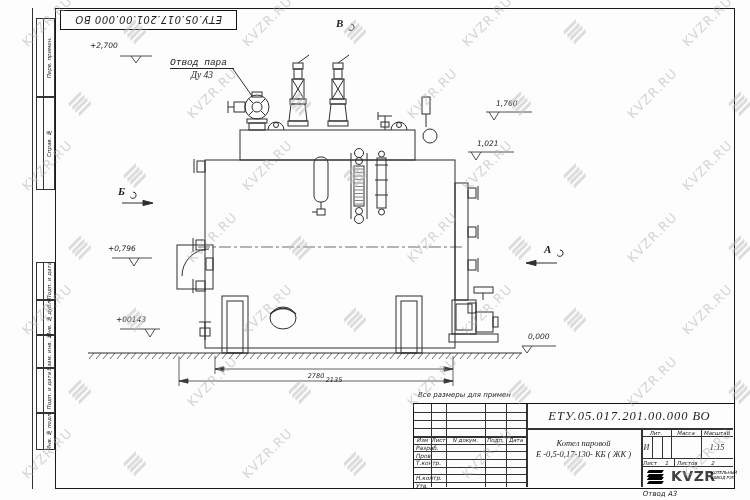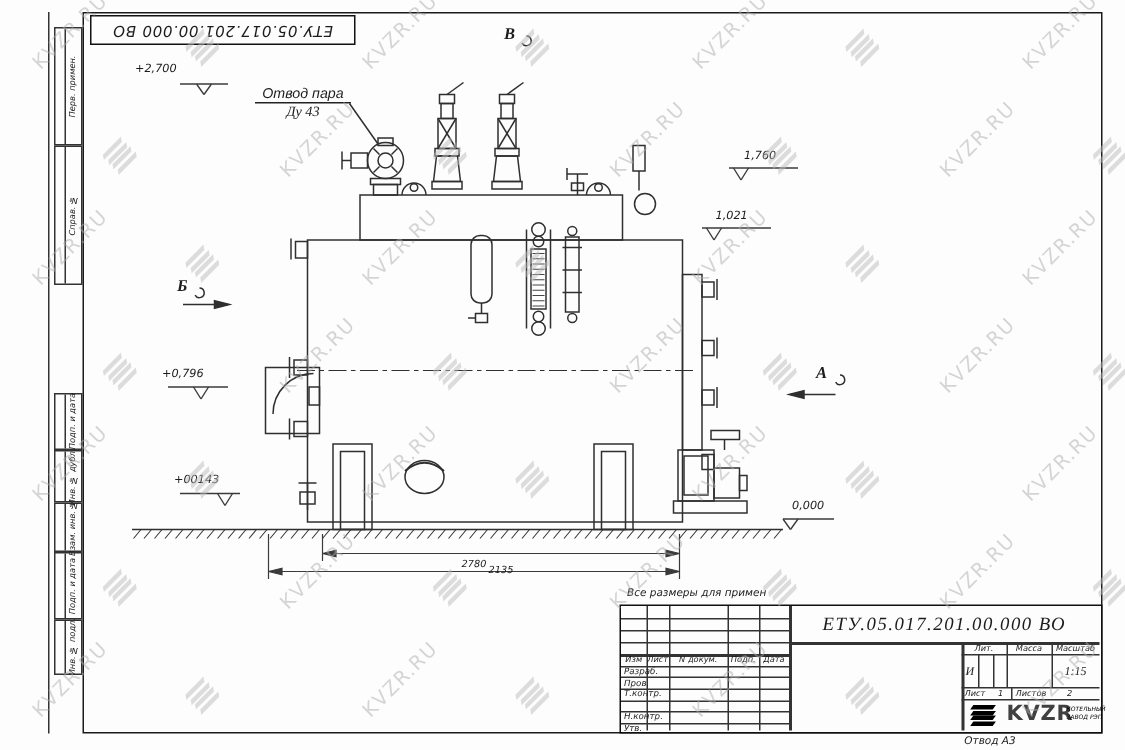--- a/index.html
+++ b/index.html
@@ -9,21 +9,21 @@
   .mbox{position:absolute;left:36px;width:19px;border:1px solid #333;box-sizing:border-box;display:flex;align-items:center;justify-content:center;background:transparent;}
   .mbox::before{content:'';position:absolute;left:6px;top:0;bottom:0;width:1px;background:#333;}
   .vtext{writing-mode:vertical-rl;transform:rotate(180deg);font-size:5.5px;font-style:italic;white-space:nowrap;margin-left:7px;color:#222;}
   .topstamp{position:absolute;left:60px;top:10px;width:177px;height:20px;border:1.4px solid #111;box-sizing:border-box;}
   .topstamp span{display:block;transform:rotate(180deg);text-align:center;font-size:10px;font-style:italic;line-height:17px;letter-spacing:.5px;}
   svg.draw{position:absolute;left:0;top:0;}
   .lbl{position:absolute;font-style:italic;color:#1c1c1c;white-space:nowrap;}
   .elev{font-size:7.5px;}
   .dimtxt{font-size:6.5px;text-align:center;}
   .viewltr{font-size:11px;font-weight:bold;font-family:"Liberation Serif",serif;}
-  .callout1{font-size:9.5px;border-bottom:1px solid #222;text-align:center;font-family:Liberation Sans, sans-serif;}
+  .callout1{font-size:9.5px;border-bottom:1px solid #222;text-align:left;font-family:Liberation Mono, monospace;}
   .callout2{font-size:9.5px;text-align:center;font-family:"Liberation Serif",serif;}
   .note{font-size:7px;}
   
   .tb{position:absolute;left:413px;top:403px;width:322px;height:86px;border:1.5px solid #111;box-sizing:border-box;}
   .tb .ln{position:absolute;background:#333;}
   .tb .cell{position:absolute;font-style:italic;overflow:hidden;white-space:nowrap;}
   .docnum{font-size:12.5px;text-align:center;font-family:"Liberation Serif",serif;letter-spacing:1px;}
   .prod{display:flex;flex-direction:column;align-items:center;justify-content:center;font-size:8.5px;line-height:11px;font-family:"Liberation Serif",serif;}
   .small{font-size:5.5px;text-align:center;}
   .rowlbl{font-size:5.8px;padding-left:2px;}
@@ -362,20 +362,24 @@
     <div class="ln" style="left:227px;top:32px;width:92px;height:1px"></div>
     <div class="ln" style="left:257px;top:24px;width:1px;height:30px"></div>
     <div class="ln" style="left:287px;top:24px;width:1px;height:30px"></div>
     <div class="ln" style="left:238px;top:32px;width:1px;height:22px"></div>
     <div class="ln" style="left:248px;top:32px;width:1px;height:22px"></div>
     <div class="ln" style="left:227px;top:54px;width:92px;height:1px"></div>
     <div class="ln" style="left:227px;top:62px;width:92px;height:1px"></div>
     <div class="ln" style="left:260px;top:54px;width:1px;height:8px"></div>
 
     <div class="cell docnum" style="left:112px;top:0;width:207px;height:24px;line-height:24px">ЕТУ.05.017.201.00.000  ВО</div>
+    <div class="cell prod" style="left:113px;top:25px;width:113px;height:40px">
+      <span>Котел паровой</span>
+      <span>Е -0,5-0,17-130- КБ ( ЖК )</span>
+    </div>
     <span class="cell small" style="left:0;top:33px;width:17px">Изм</span>
     <span class="cell small" style="left:17px;top:33px;width:15px">Лист</span>
     <span class="cell small" style="left:32px;top:33px;width:39px">N докум.</span>
     <span class="cell small" style="left:71px;top:33px;width:21px">Подп.</span>
     <span class="cell small" style="left:92px;top:33px;width:20px">Дата</span>
     <span class="cell rowlbl" style="left:0;top:41px;width:31px">Разраб.</span>
     <span class="cell rowlbl" style="left:0;top:48.5px;width:31px">Пров.</span>
     <span class="cell rowlbl" style="left:0;top:56px;width:31px">Т.контр.</span>
     <span class="cell rowlbl" style="left:0;top:71px;width:31px">Н.контр.</span>
     <span class="cell rowlbl" style="left:0;top:79px;width:31px">Утв.</span>

